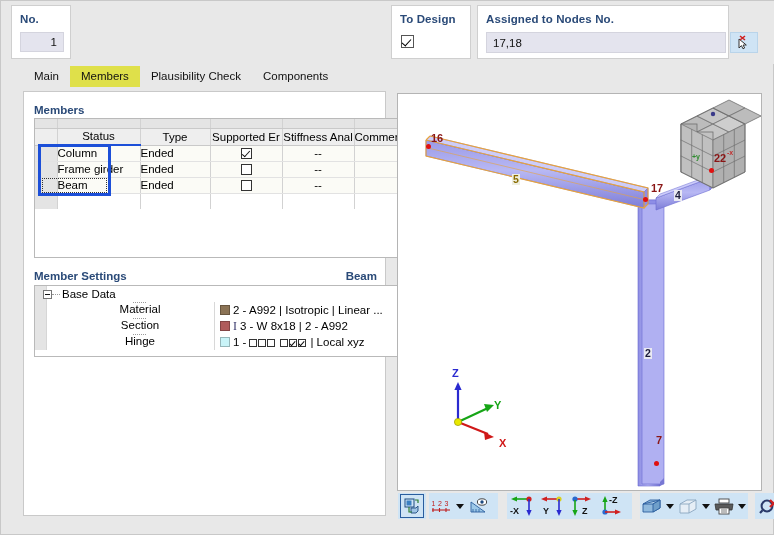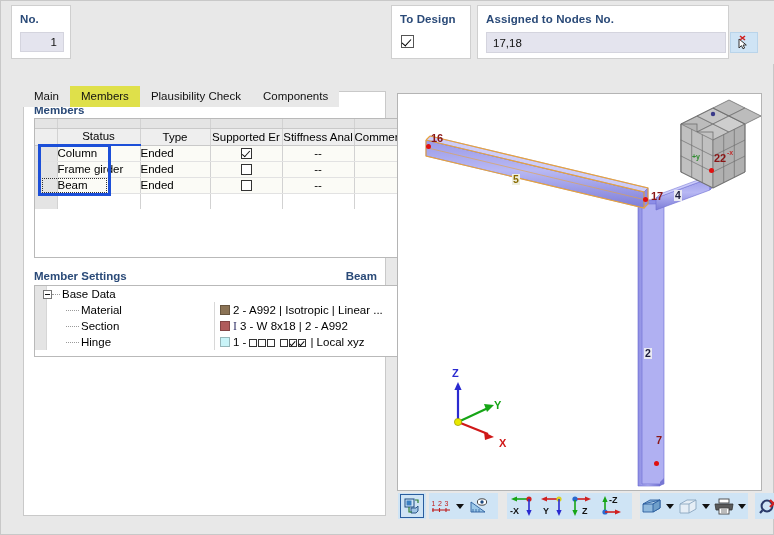--- a/index.html
+++ b/index.html
@@ -86,21 +86,21 @@
     left: 2px; top: 1px;
     width: 4px; height: 8px;
     border: solid #000;
     border-width: 0 1.6px 1.6px 0;
     transform: rotate(42deg);
   }
 
   
   .tabs {
     position: absolute;
-    left: 22px; top: 84px;
+    left: 22px; top: 64px;
     height: 22px;
     display: flex;
     align-items: flex-end;
     z-index: 5;
   }
   .tab {
     height: 21px;
     line-height: 21px;
     padding: 0 11px;
     font-size: 11.5px;
@@ -301,21 +301,21 @@
     width: 5px; height: 1px;
     background: #111;
   }
   .dotline {
     width: 13px;
     border-top: 1px dotted #9a9a9a;
     margin: 0 2px 0 0;
     flex: 0 0 auto;
   }
   .indent-l1 { padding-left: 3px; }
-  .indent-l2 { padding-left: 20px; }
+  .indent-l2 { padding-left: 20px; flex-direction: column; }
   .swatch {
     width: 10px; height: 10px;
     flex: 0 0 auto;
     border: 1px solid rgba(0,0,0,.25);
     box-sizing: border-box;
   }
   .ibeam {
     font-family: "Liberation Serif", serif;
     font-size: 12px;
     color: #3a3a6e;
@@ -692,21 +692,21 @@
     </svg>
 
     <div class="axis-label" style="left:54px; top:273px; color:#2a2ad0;">Z</div>
     <div class="axis-label" style="left:96px; top:305px; color:#16a516;">Y</div>
     <div class="axis-label" style="left:101px; top:343px; color:#d01818;">X</div>
 
     <div class="node-dot" style="left:28px;  top:50px;"></div>
     <div class="node-label" style="left:33px; top:38px;">16</div>
 
     <div class="node-dot" style="left:245px; top:103px;"></div>
-    <div class="node-label" style="left:253px; top:88px;margin-top:8px;">17</div>
+    <div class="node-label" style="left:253px; top:88px;">17</div>
 
     <div class="node-dot" style="left:311px; top:74px;"></div>
     <div class="node-label" style="left:316px; top:58px;">22</div>
 
     <div class="node-dot" style="left:256px; top:367px;"></div>
 
     <div class="mem-label sel" style="left:114px; top:80px;">5</div>
     <div class="mem-label" style="left:276px; top:96px;">4</div>
     <div class="mem-label" style="left:246px; top:254px;">2</div>
     <div class="node-label" style="left:258px; top:340px;">7</div>

